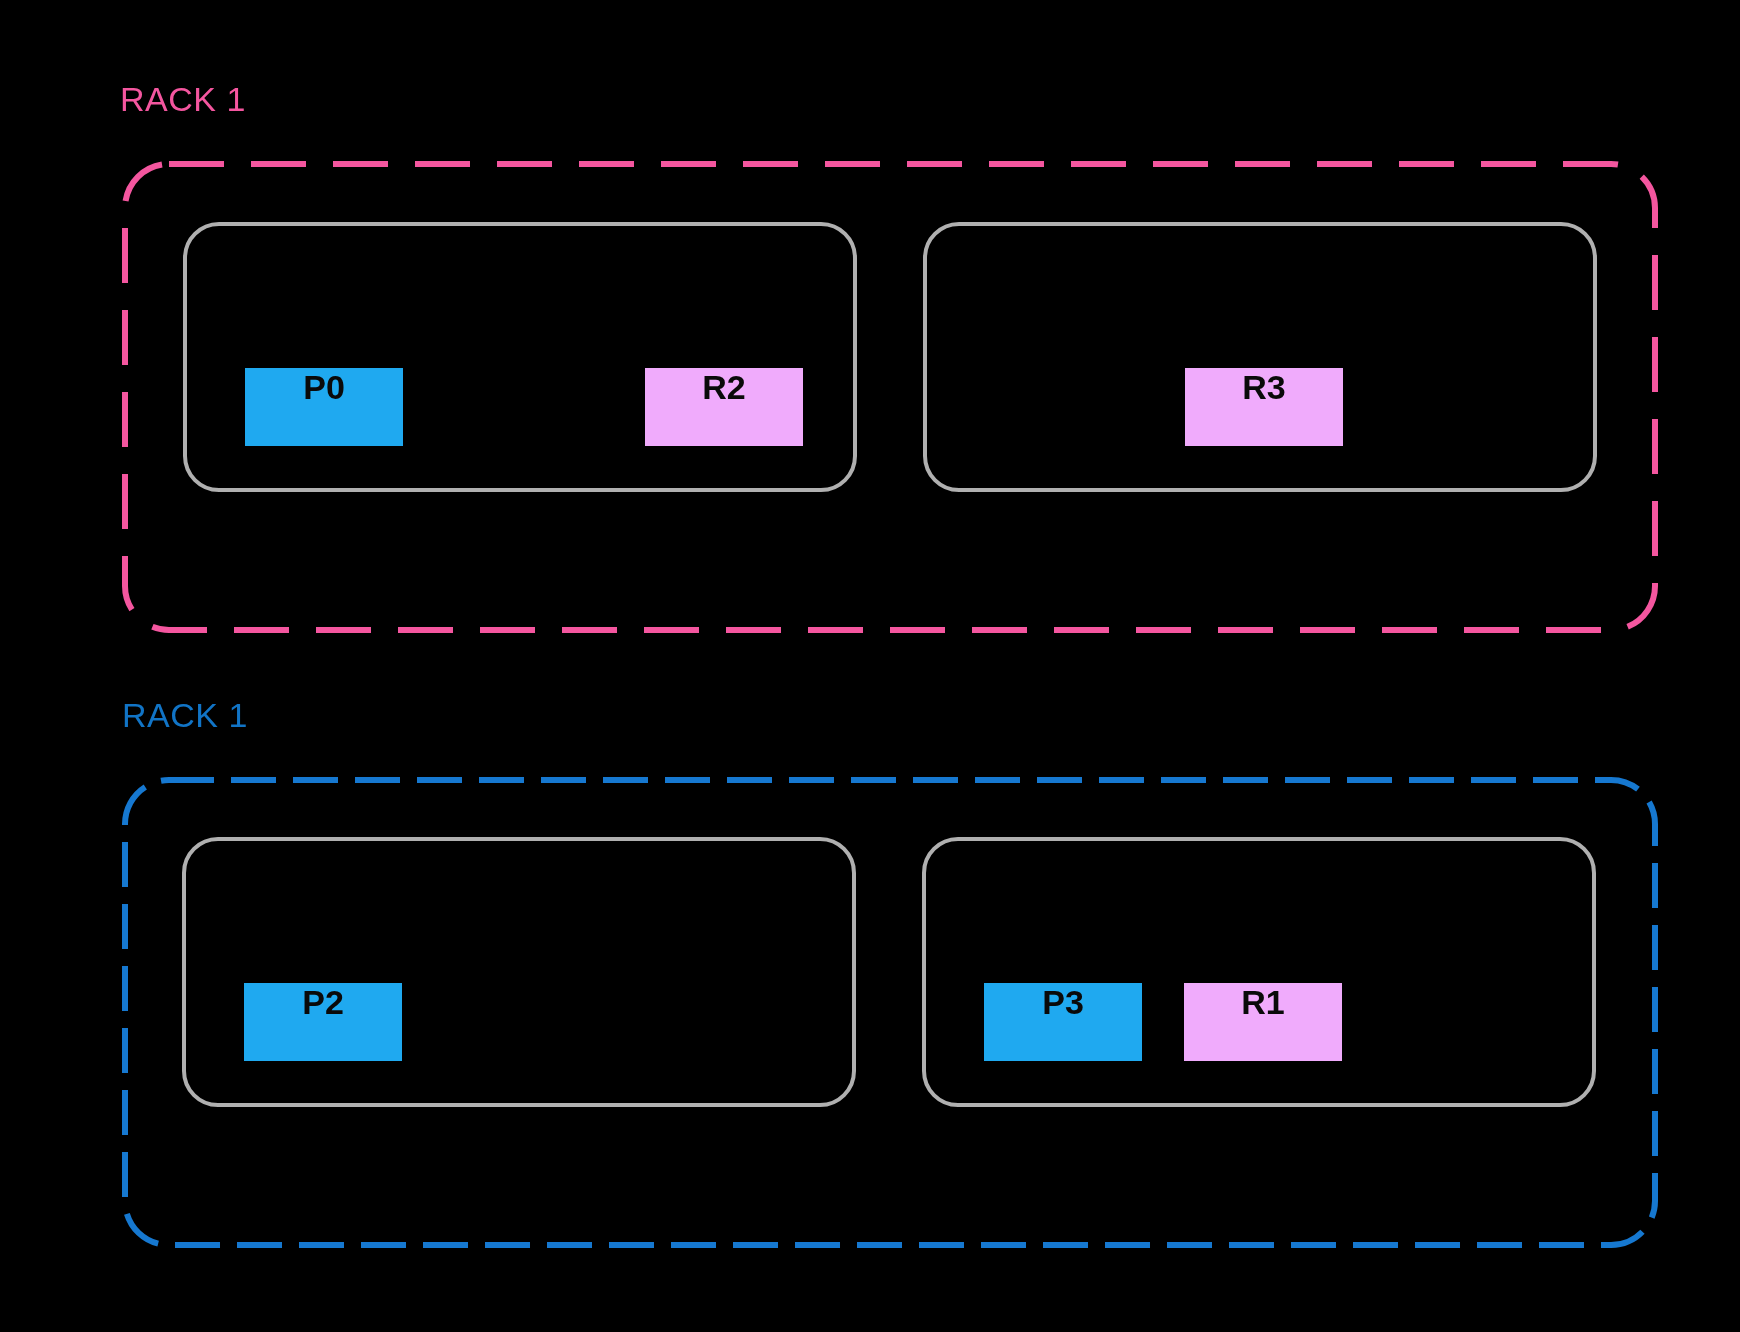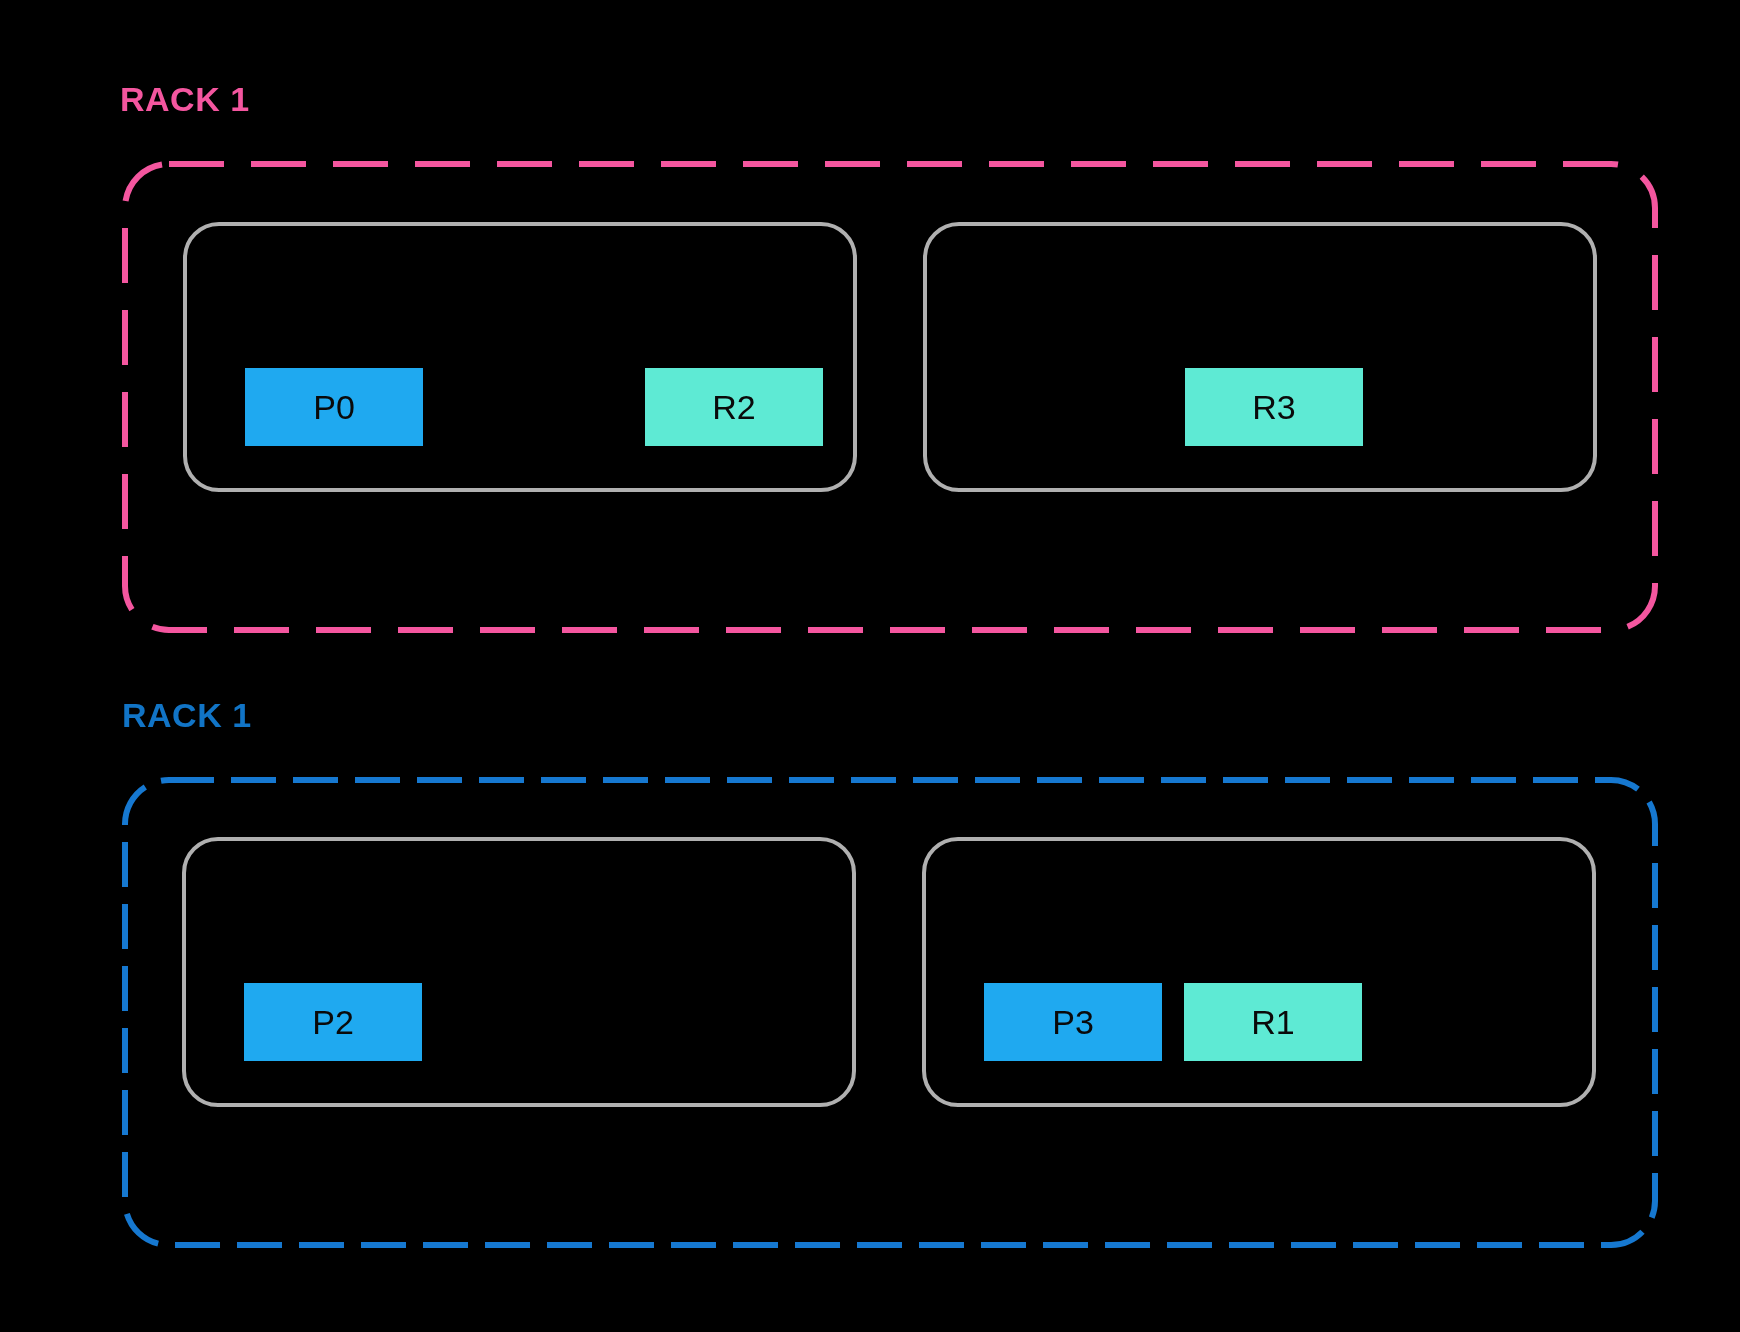--- a/index.html
+++ b/index.html
@@ -5,21 +5,21 @@
   html,body{margin:0;padding:0;background:#000;}
   .canvas{
     position:relative;
     width:1740px;height:1332px;
     background:#000;
     font-family:"Liberation Sans",sans-serif;
     overflow:hidden;
   }
   .rack-label{
     position:absolute;
-    font-weight:700;
+    font-weight:400;
     font-size:34px;
     line-height:34px;
     letter-spacing:.5px;
     white-space:nowrap;
   }
   .rack-label.r1{left:120px;top:82px;color:#F4569F;}
   .rack-label.r2{left:122px;top:698px;color:#1174C6;}
   .rack-group{position:absolute;width:1536px;}
   .rack-group.g1{left:122px;top:161px;height:472px;}
   .rack-group.g2{left:122px;top:777px;height:471px;}
@@ -32,30 +32,30 @@
     box-sizing:border-box;
     background:transparent;
   }
   .node.n1{left:61px;top:61px;}
   .node.n2{left:801px;top:61px;}
   .g2 .node.n1{left:60px;top:60px;}
   .g2 .node.n2{left:800px;top:60px;}
   .block{
     position:absolute;
     top:142px;
-    width:178px;height:78px;
-    display:flex;align-items:center;justify-content:center;
-    font-weight:400;font-size:34px;
+    width:158px;height:78px;
+    display:flex;align-items:flex-start;justify-content:center;
+    font-weight:700;font-size:34px;
     color:#0A0A0A;
   }
   .block.pos1{left:58px;}
   .block.pos2{left:258px;}
   .block.pos3{left:458px;}
   .block.blue{background:#1FA9F0;}
-  .block.green{background:#5eead4;}
+  .block.green{background:#f0abfc;}
 </style>
 </head>
 <body>
 
 <div class="canvas">
 
   <div class="rack-label r1">RACK 1</div>
 
   <div class="rack-group g1">
     <svg class="rack-border-svg" width="1536" height="472" viewBox="0 0 1536 472">

